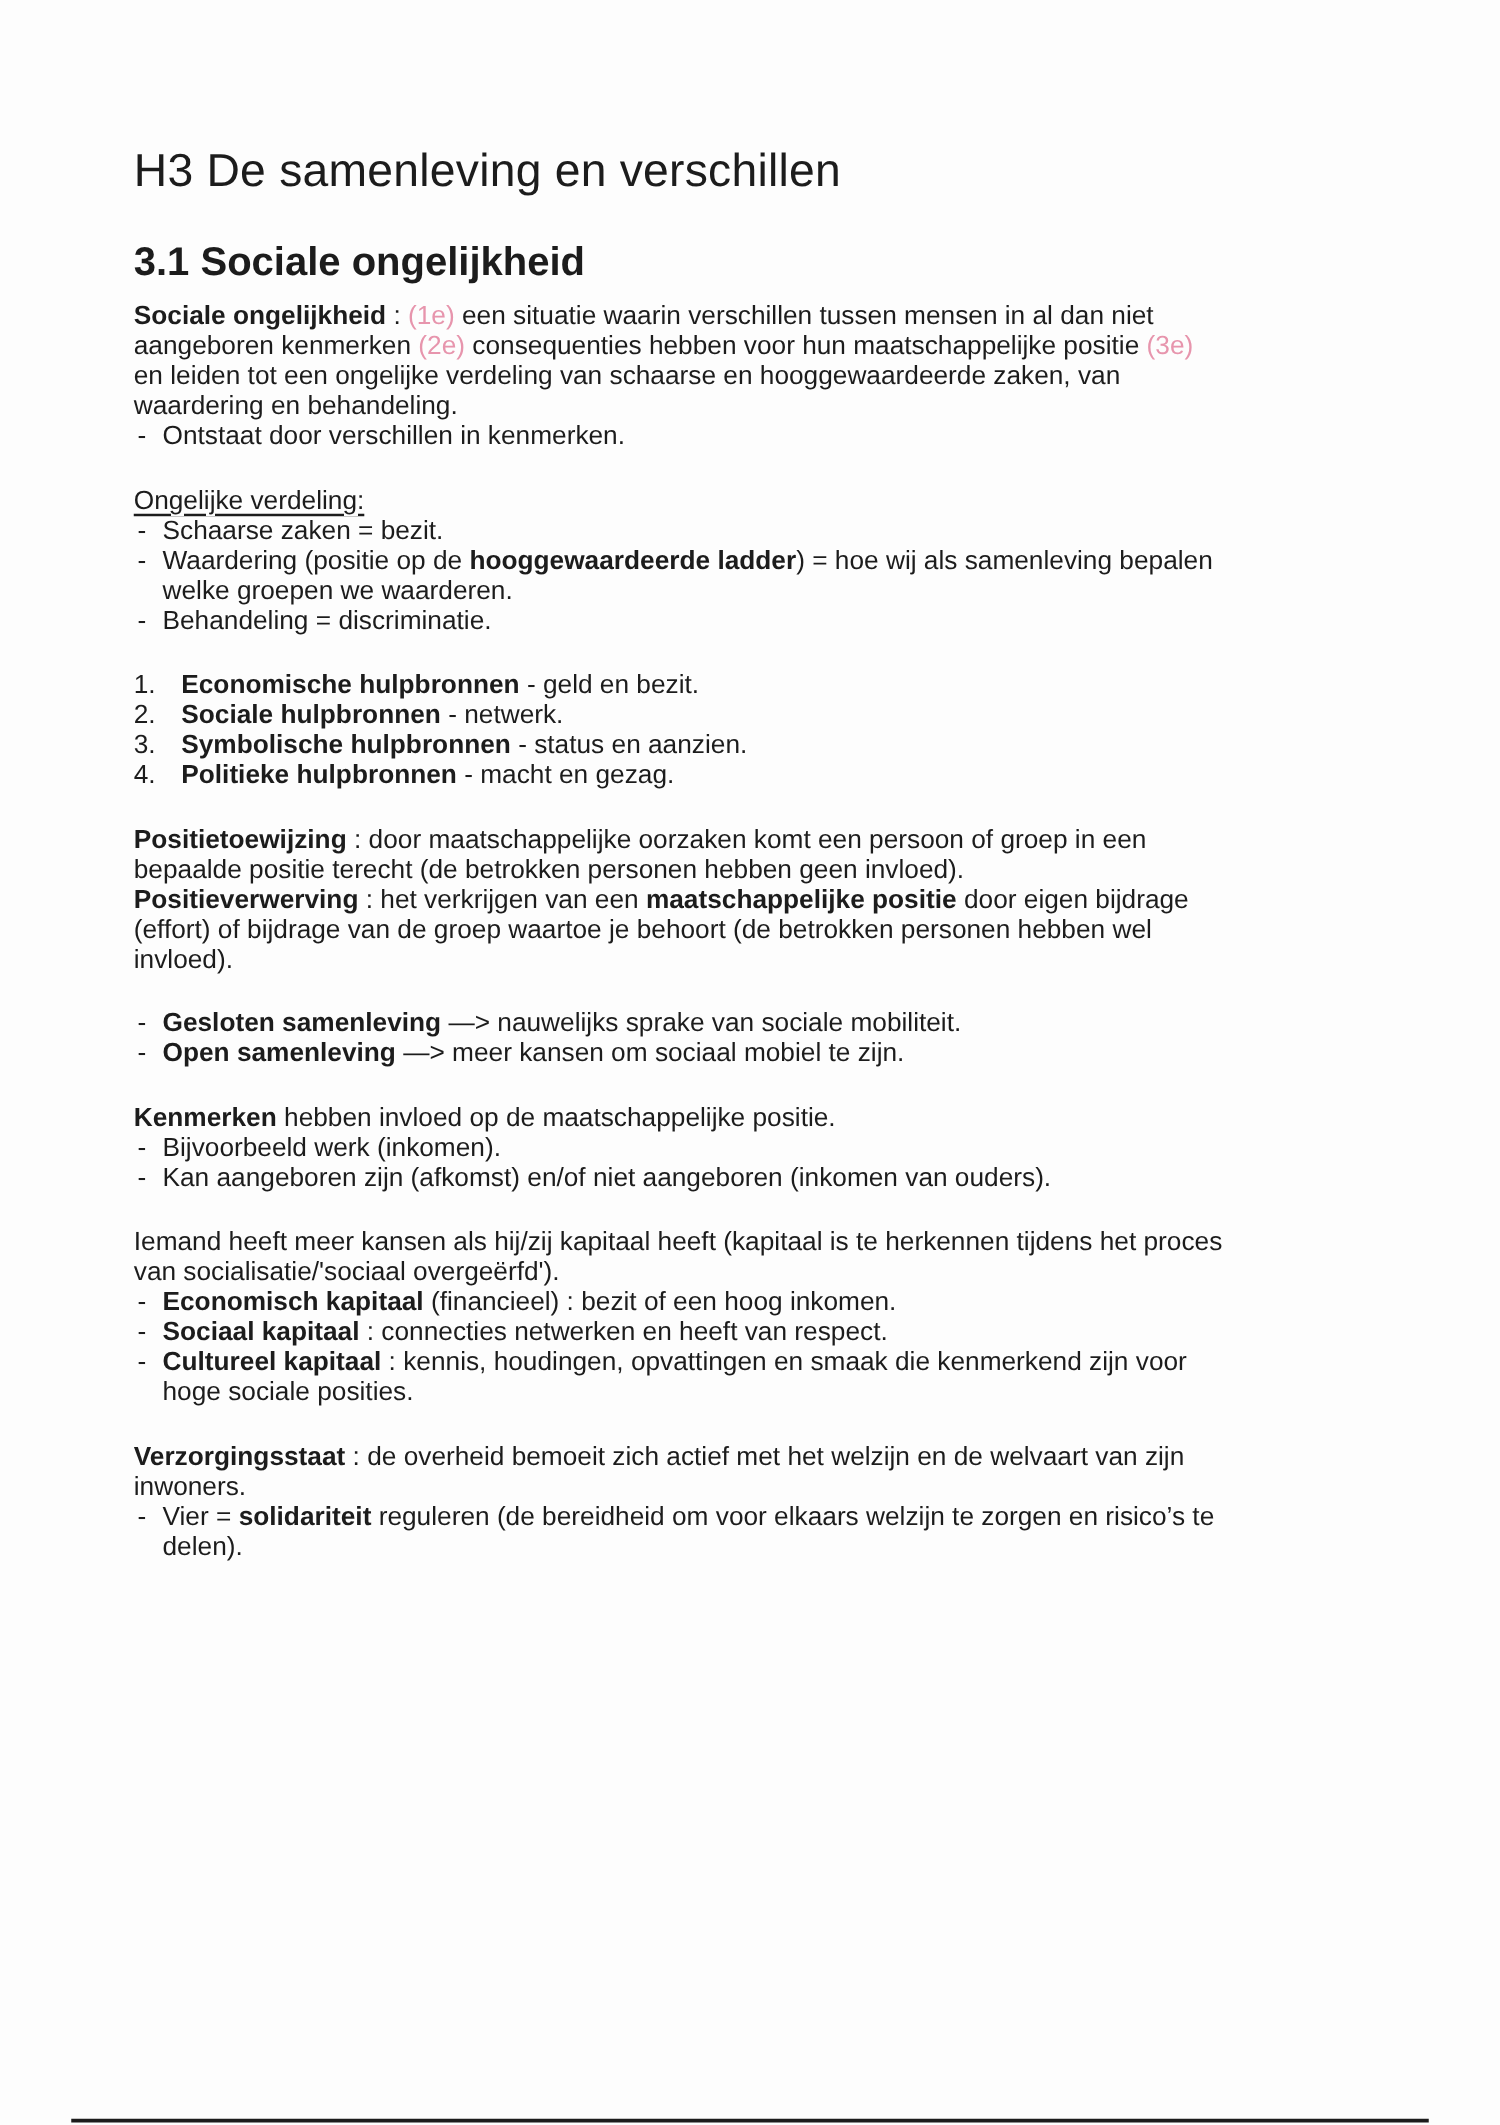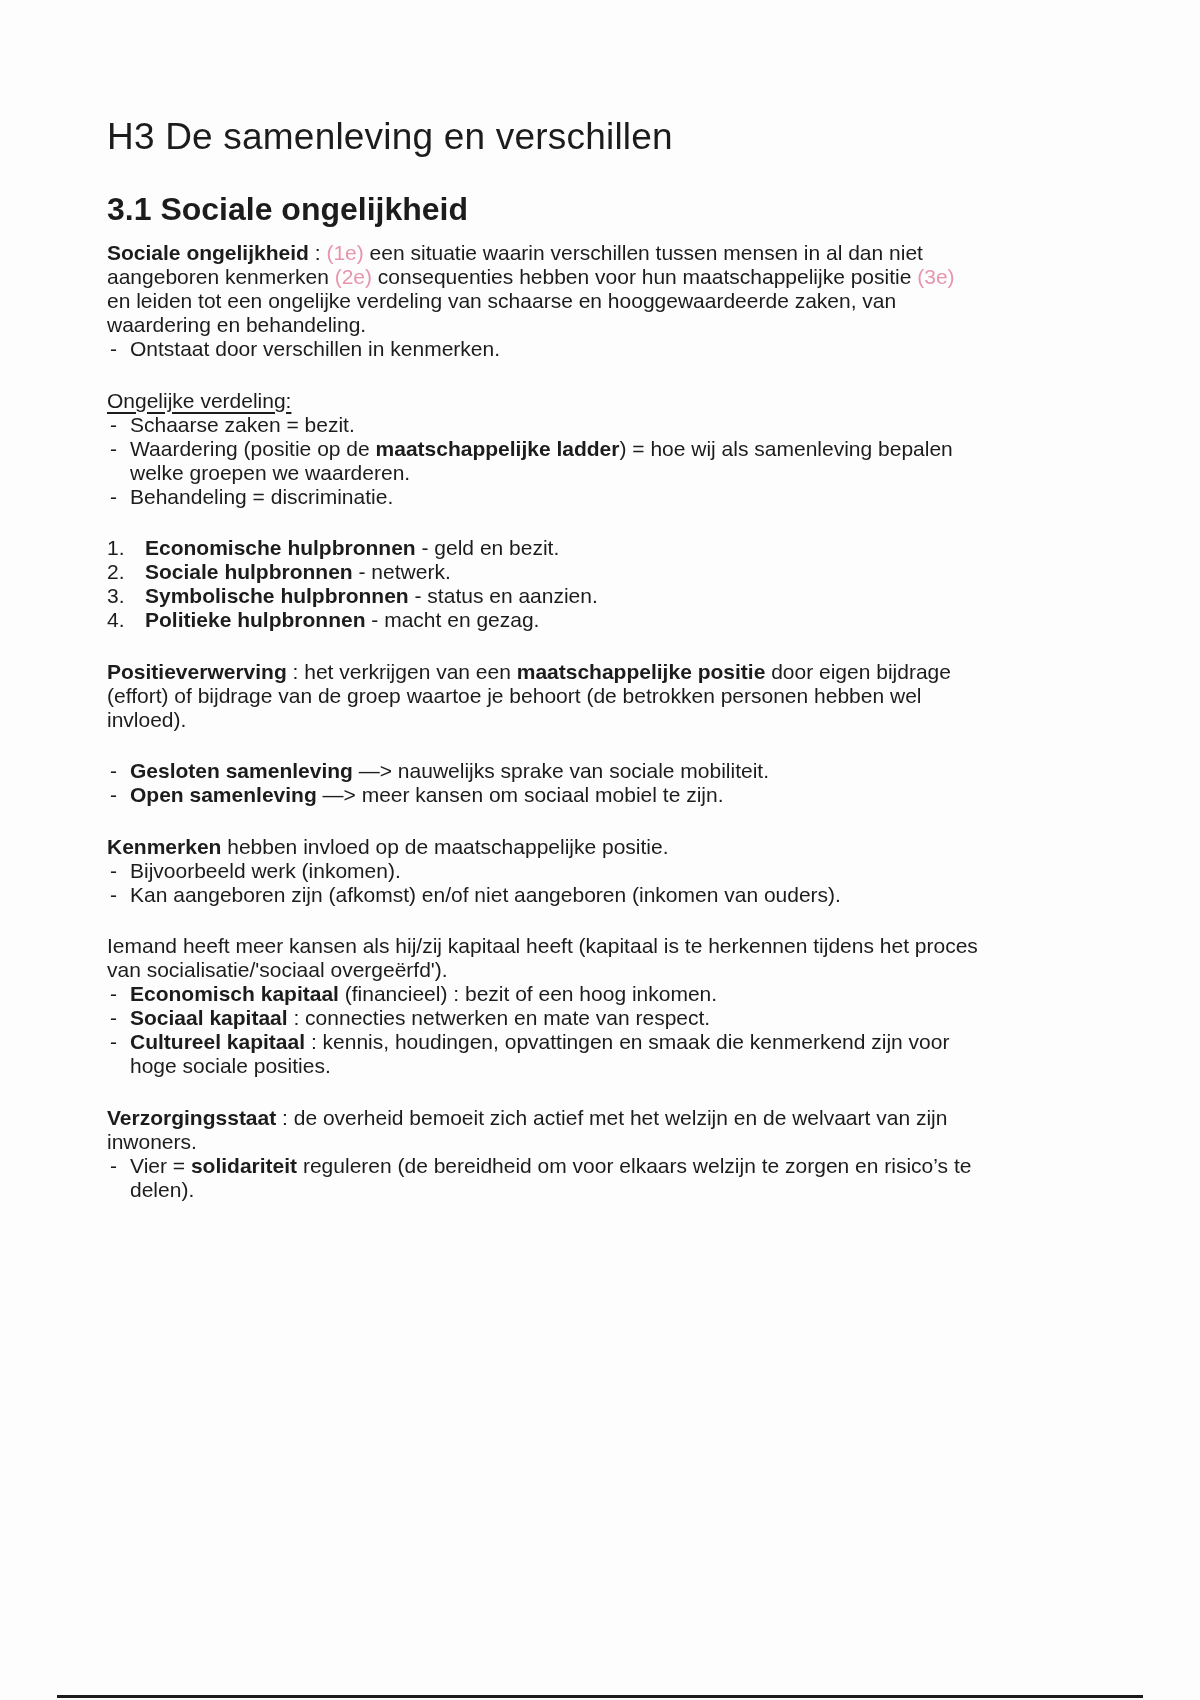--- a/index.html
+++ b/index.html
@@ -81,21 +81,21 @@
     </div>
 
     <div class="group">
       <p class="p uheading"><span>Ongelijke verdeling:</span></p>
       <div class="li">
         <span class="marker">-</span>
         <span class="txt"><span>Schaarse zaken = bezit.</span></span>
       </div>
       <div class="li">
         <span class="marker">-</span>
-        <span class="txt"><span>Waardering (positie op de </span><span class="b">maatschappelijke ladder</span><span>) = hoe wij als samenleving bepalen welke groepen we waarderen.</span></span>
+        <span class="txt"><span>Waardering (positie op de </span><span class="b">hooggewaardeerde ladder</span><span>) = hoe wij als samenleving bepalen welke groepen we waarderen.</span></span>
       </div>
       <div class="li">
         <span class="marker">-</span>
         <span class="txt"><span>Behandeling = discriminatie.</span></span>
       </div>
     </div>
 
     <div class="group">
       <div class="li num">
         <span class="marker">1.</span>
@@ -109,20 +109,21 @@
         <span class="marker">3.</span>
         <span class="txt"><span class="b">Symbolische hulpbronnen</span><span> - status en aanzien.</span></span>
       </div>
       <div class="li num">
         <span class="marker">4.</span>
         <span class="txt"><span class="b">Politieke hulpbronnen</span><span> - macht en gezag.</span></span>
       </div>
     </div>
 
     <div class="group">
+      <p class="p"><span class="b">Positietoewijzing</span><span> : door maatschappelijke oorzaken komt een persoon of groep in een bepaalde positie terecht (de betrokken personen hebben geen invloed).</span></p>
       <p class="p"><span class="b">Positieverwerving</span><span> : het verkrijgen van een </span><span class="b">maatschappelijke positie</span><span> door eigen bijdrage (effort) of bijdrage van de groep waartoe je behoort (de betrokken personen hebben wel invloed).</span></p>
     </div>
 
     <div class="group">
       <div class="li">
         <span class="marker">-</span>
         <span class="txt"><span class="b">Gesloten samenleving</span><span> —&gt; nauwelijks sprake van sociale mobiliteit.</span></span>
       </div>
       <div class="li">
         <span class="marker">-</span>
@@ -143,21 +144,21 @@
     </div>
 
     <div class="group">
       <p class="p"><span>Iemand heeft meer kansen als hij/zij kapitaal heeft (kapitaal is te herkennen tijdens het proces van socialisatie/'sociaal overgeërfd').</span></p>
       <div class="li">
         <span class="marker">-</span>
         <span class="txt"><span class="b">Economisch kapitaal</span><span> (financieel) : bezit of een hoog inkomen.</span></span>
       </div>
       <div class="li">
         <span class="marker">-</span>
-        <span class="txt"><span class="b">Sociaal kapitaal</span><span> : connecties netwerken en mate van respect.</span></span>
+        <span class="txt"><span class="b">Sociaal kapitaal</span><span> : connecties netwerken en heeft van respect.</span></span>
       </div>
       <div class="li">
         <span class="marker">-</span>
         <span class="txt"><span class="b">Cultureel kapitaal</span><span> : kennis, houdingen, opvattingen en smaak die kenmerkend zijn voor hoge sociale posities.</span></span>
       </div>
     </div>
 
     <div class="group">
       <p class="p"><span class="b">Verzorgingsstaat</span><span> : de overheid bemoeit zich actief met het welzijn en de welvaart van zijn inwoners.</span></p>
       <div class="li">

